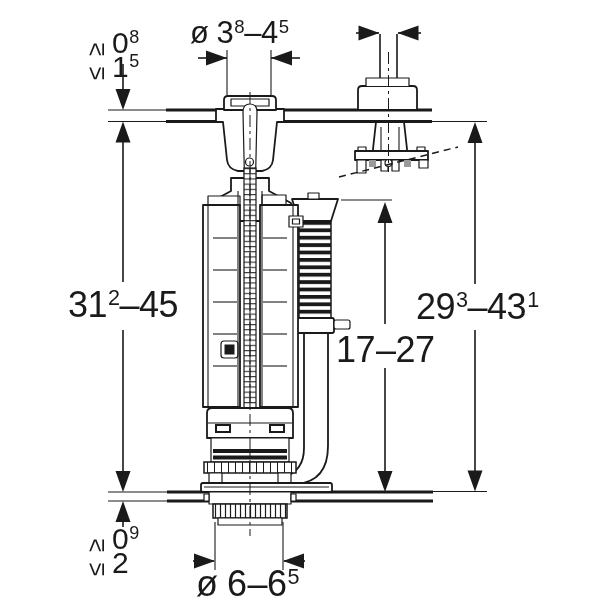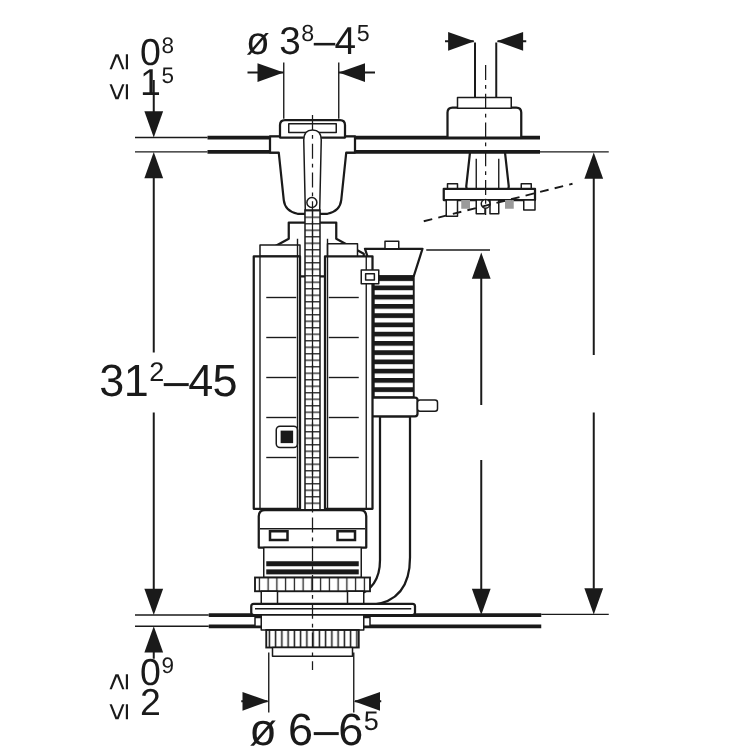--- a/index.html
+++ b/index.html
@@ -15,21 +15,21 @@
   .dark{fill:#1a1a1a;stroke:none;}
   .gray{fill:#9a9a9a;stroke:none;}
   .cdash{stroke:#1a1a1a;stroke-width:1;fill:none;stroke-dasharray:12 4 3 4;}
   .ddash{stroke:#1a1a1a;stroke-width:1.5;fill:none;stroke-dasharray:7 5;}
   .arrow{fill:#1a1a1a;stroke:none;}
   
   .dim{position:absolute;white-space:nowrap;letter-spacing:-0.5px;line-height:1;}
   .big{font-size:36px;}
   .mid{font-size:31px;}
   .side{font-size:30px;}
-  .ctr{text-align:center;}
+  .ctr{text-align:left;}
   .dim sup{font-size:0.6em;position:relative;top:-0.55em;vertical-align:baseline;margin-left:1px;}
   .vsym{display:inline-block;transform:rotate(-90deg);font-size:0.82em;width:20px;
         margin-right:6px;vertical-align:-1px;}
   .siderow{height:24px;}
 </style>
 </head>
 <body>
 
 <div id="canvas">
 
@@ -215,25 +215,31 @@
 <div class="dim side" style="left:86px;top:28px;">
   <div class="siderow"><span class="vsym">≥</span><span>0</span><sup>8</sup></div>
   <div class="siderow"><span class="vsym">≤</span><span>1</span><sup>5</sup></div>
 </div>
 
 <div class="dim mid ctr" style="left:190px;top:17px;width:112px;">
   <span>ø </span><span>3</span><sup>8</sup><span>–</span><span>4</span><sup>5</sup>
 </div>
 
 
-<div class="dim big ctr" style="left:68px;top:287px;width:112px;margin-left:11px;">
+<div class="dim big ctr" style="left:68px;top:287px;width:112px;">
   <span>31</span><sup>2</sup><span>–</span><span>45</span><sup></sup>
 </div>
 
-
+<div class="dim big ctr" style="left:416px;top:289px;width:120px;">
+  <span>29</span><sup>3</sup><span>–</span><span>43</span><sup>1</sup>
+</div>
+
+<div class="dim big ctr" style="left:336px;top:332px;width:92px;">
+  <span>17</span><sup></sup><span>–</span><span>27</span><sup></sup>
+</div>
 
 <div class="dim side" style="left:86px;top:524px;">
   <div class="siderow"><span class="vsym">≥</span><span>0</span><sup>9</sup></div>
   <div class="siderow"><span class="vsym">≤</span><span>2</span><sup></sup></div>
 </div>
 
 <div class="dim big ctr" style="left:196px;top:566px;width:110px;">
   <span>ø </span><span>6</span><sup></sup><span>–</span><span>6</span><sup>5</sup>
 </div>
 

